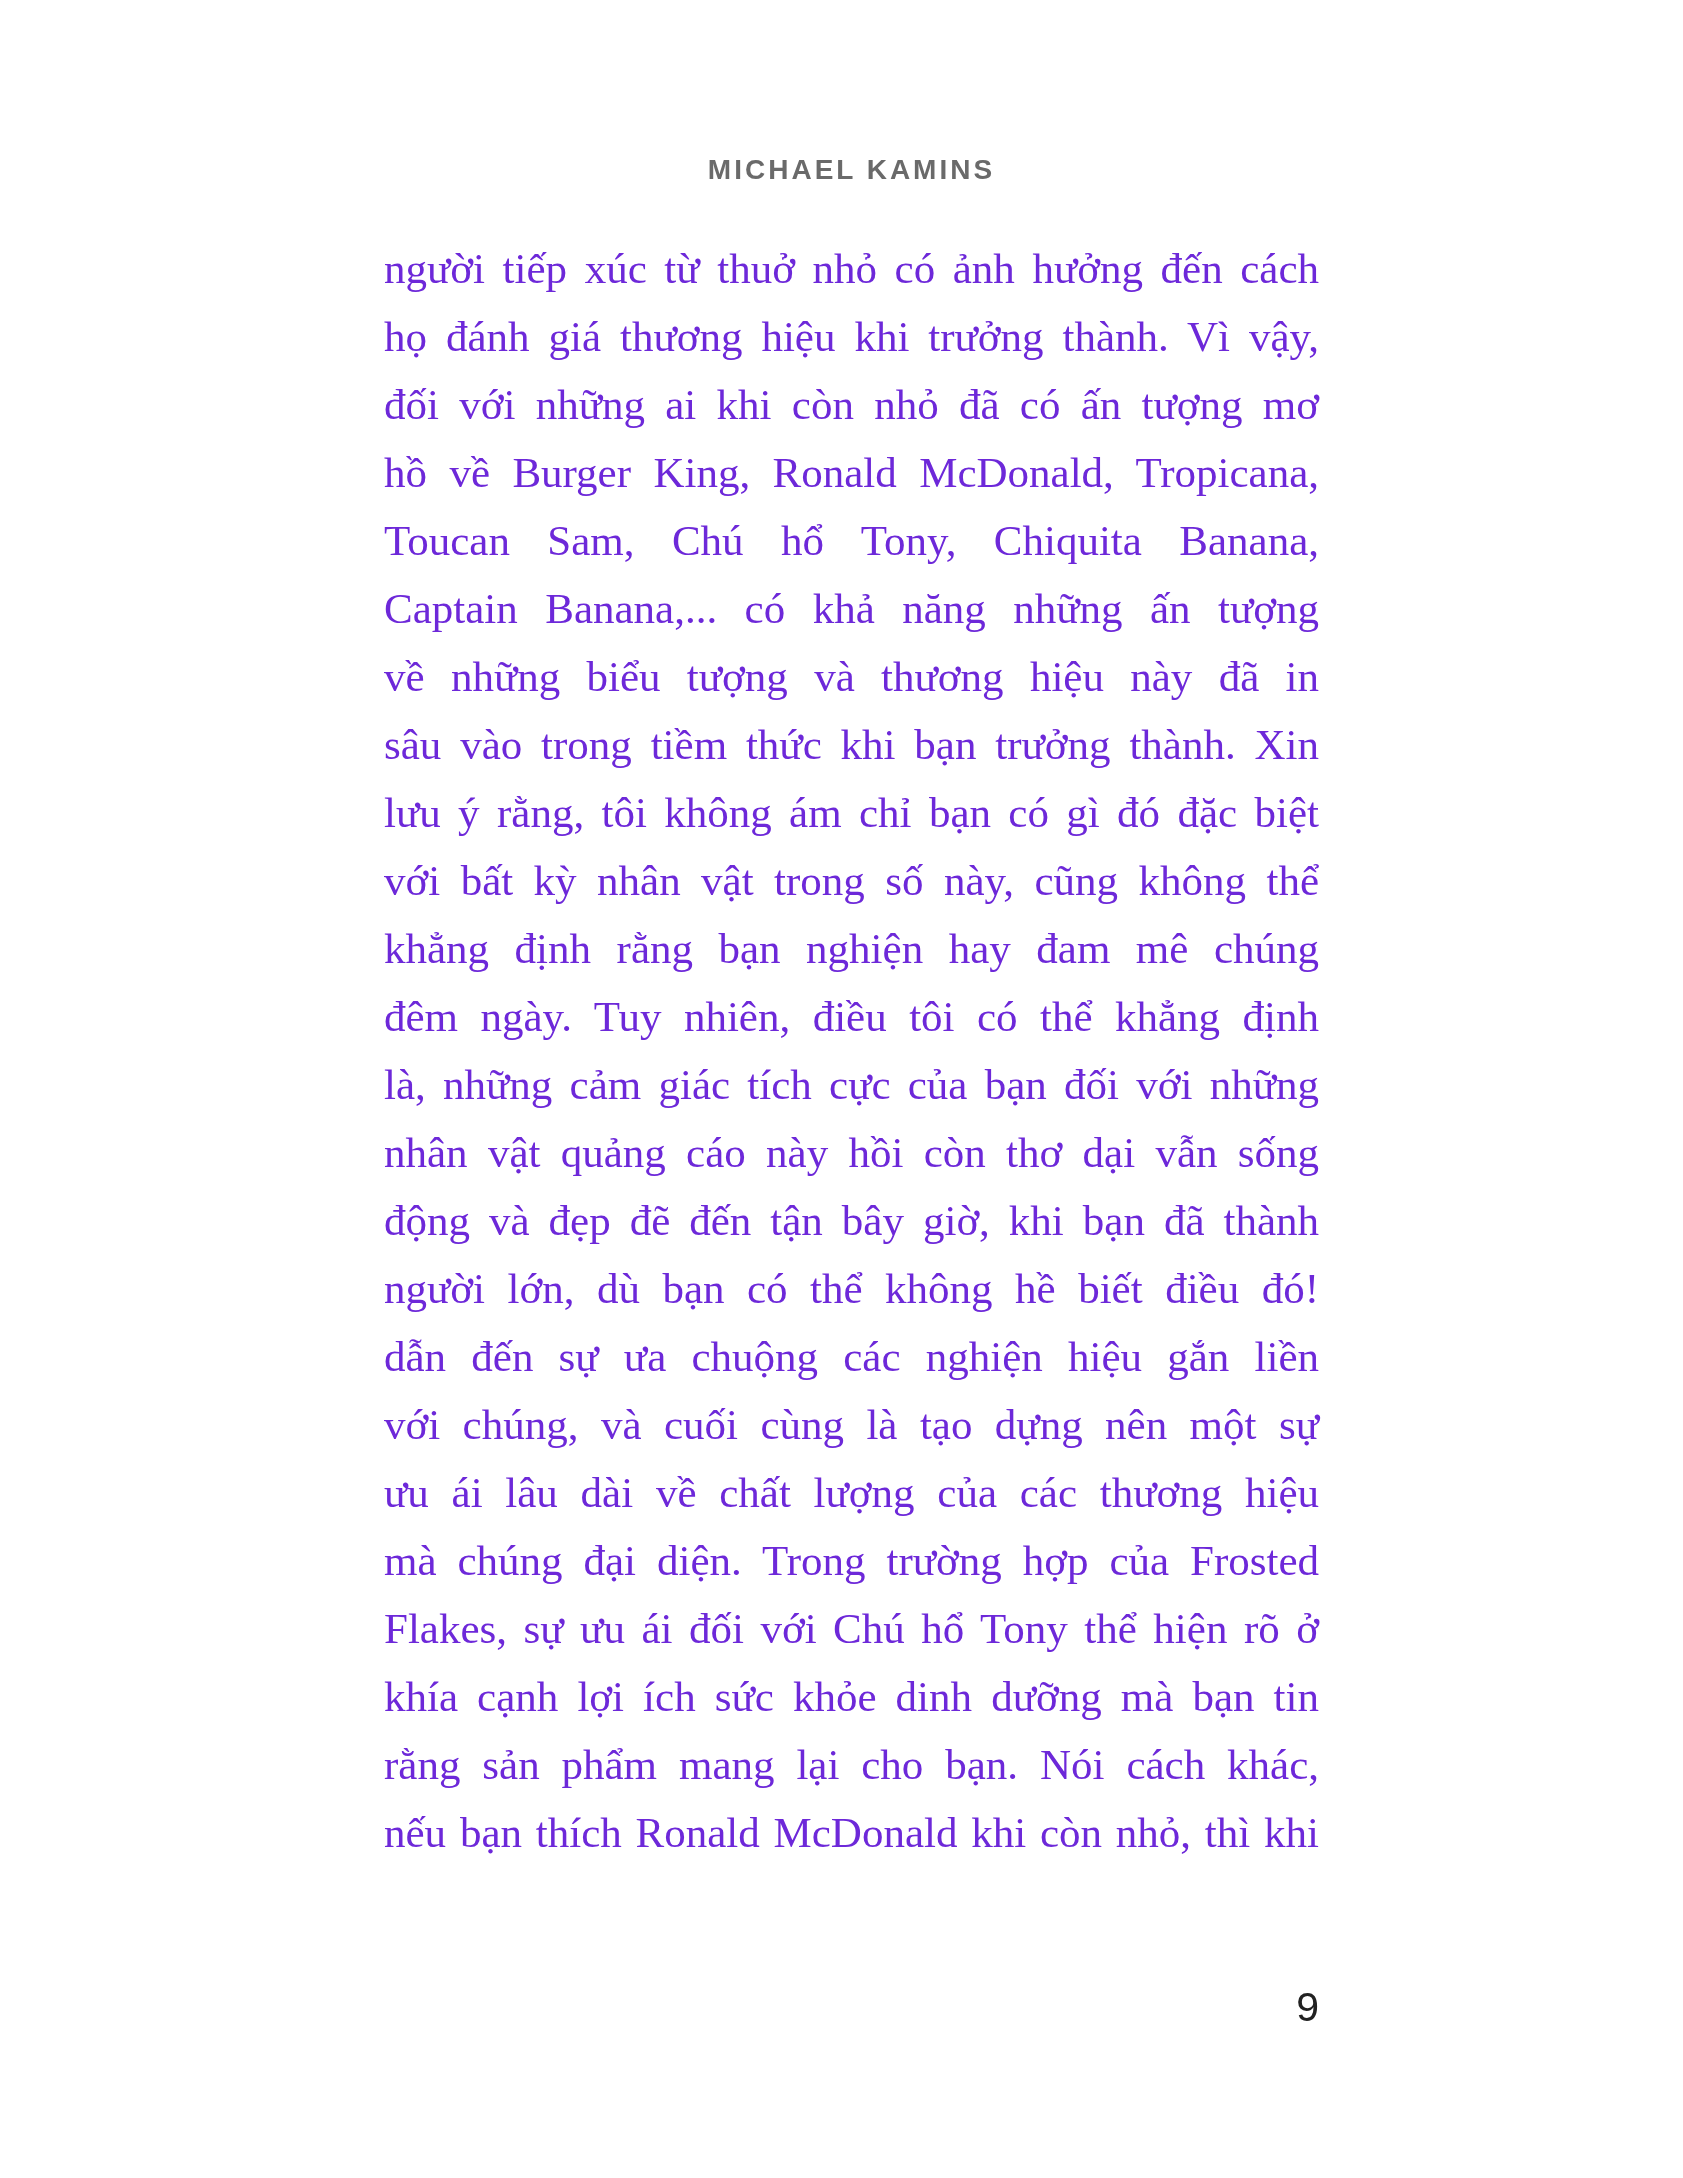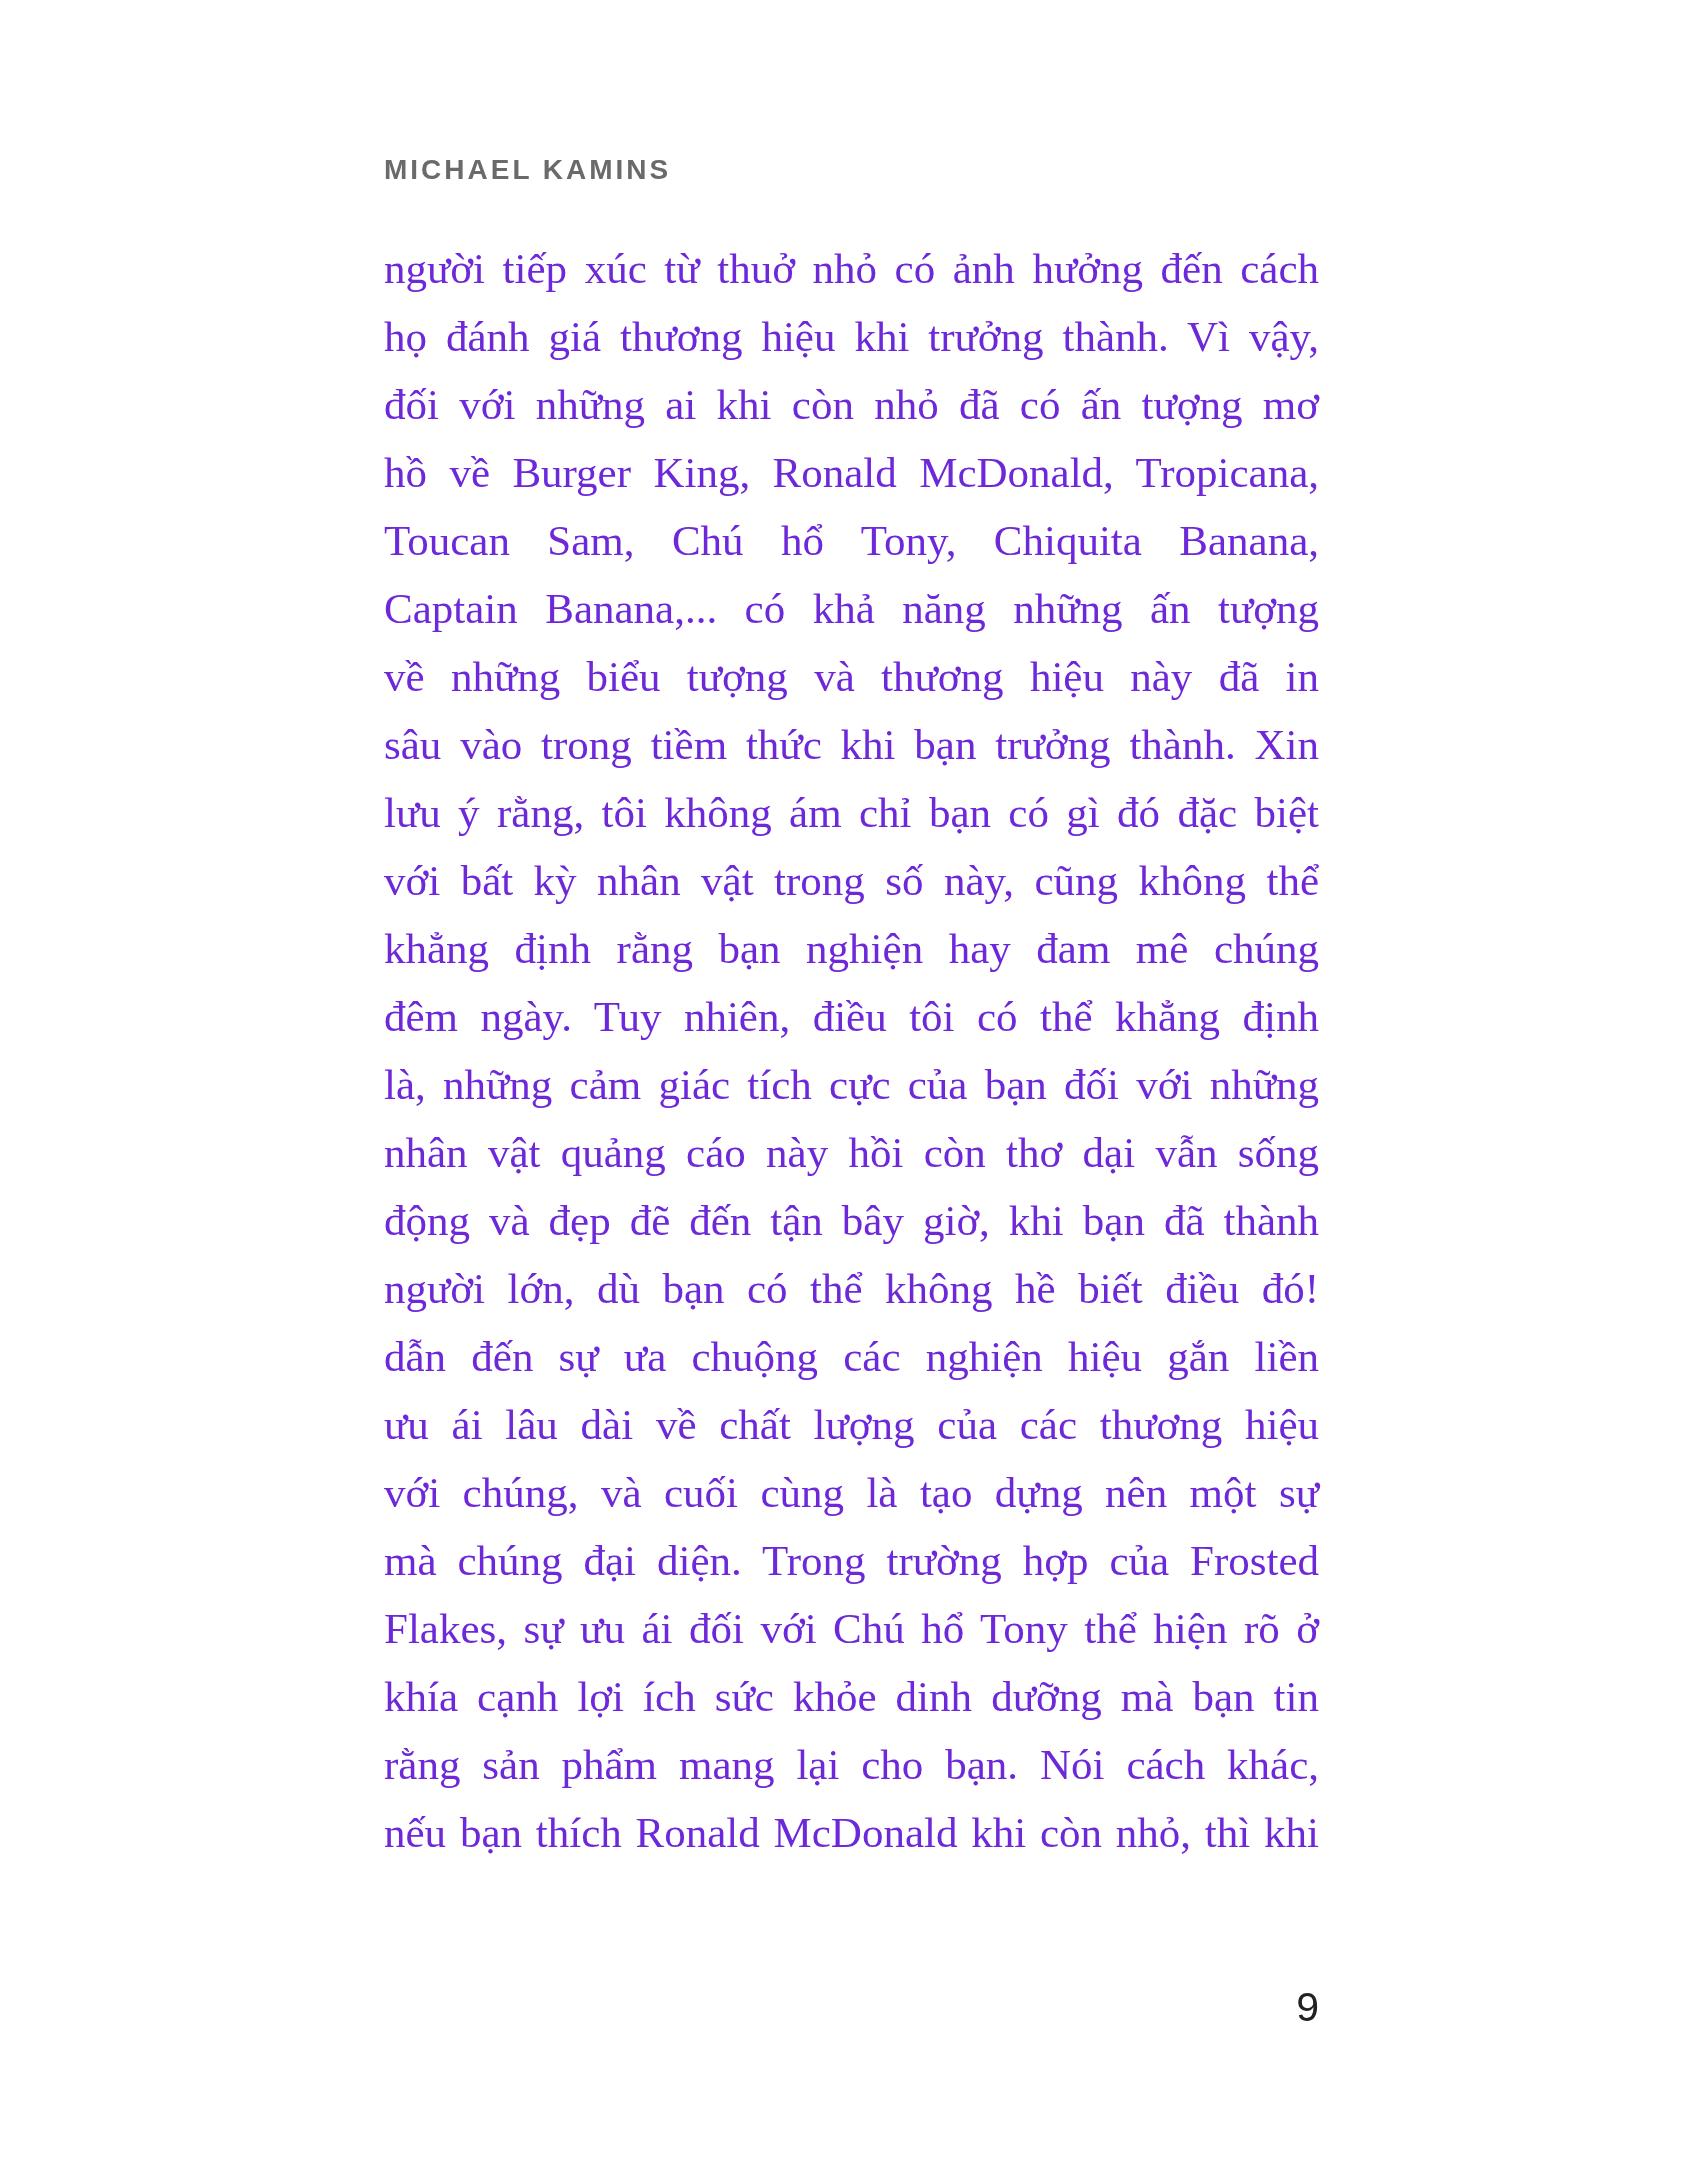--- a/index.html
+++ b/index.html
@@ -13,21 +13,21 @@
     height: 2178px;
     background: #ffffff;
     overflow: hidden;
     font-family: "Liberation Serif", serif;
   }
   .running-head {
     position: absolute;
     top: 154px;
     left: 384px;
     width: 935px;
-    text-align: left;
+    text-align: center;
     font-family: "Liberation Sans", sans-serif;
     font-weight: bold;
     font-size: 28px;
     letter-spacing: 3px;
     color: #6a6a6a;
   }
   .body-text {
     position: absolute;
     left: 384px;
     top: 235px;
@@ -71,22 +71,22 @@
       <div class="text-line">sâu vào trong tiềm thức khi bạn trưởng thành. Xin</div>
       <div class="text-line">lưu ý rằng, tôi không ám chỉ bạn có gì đó đặc biệt</div>
       <div class="text-line">với bất kỳ nhân vật trong số này, cũng không thể</div>
       <div class="text-line">khẳng định rằng bạn nghiện hay đam mê chúng</div>
       <div class="text-line">đêm ngày. Tuy nhiên, điều tôi có thể khẳng định</div>
       <div class="text-line">là, những cảm giác tích cực của bạn đối với những</div>
       <div class="text-line">nhân vật quảng cáo này hồi còn thơ dại vẫn sống</div>
       <div class="text-line">động và đẹp đẽ đến tận bây giờ, khi bạn đã thành</div>
       <div class="text-line">người lớn, dù bạn có thể không hề biết điều đó!</div>
       <div class="text-line">dẫn đến sự ưa chuộng các nghiện hiệu gắn liền</div>
+      <div class="text-line">với chúng, và cuối cùng là tạo dựng nên một sự</div>
       <div class="text-line">ưu ái lâu dài về chất lượng của các thương hiệu</div>
-      <div class="text-line">với chúng, và cuối cùng là tạo dựng nên một sự</div>
       <div class="text-line">mà chúng đại diện. Trong trường hợp của Frosted</div>
       <div class="text-line">Flakes, sự ưu ái đối với Chú hổ Tony thể hiện rõ ở</div>
       <div class="text-line">khía cạnh lợi ích sức khỏe dinh dưỡng mà bạn tin</div>
       <div class="text-line">rằng sản phẩm mang lại cho bạn. Nói cách khác,</div>
       <div class="text-line">nếu bạn thích Ronald McDonald khi còn nhỏ, thì khi</div>
     </div>
 
   <div class="page-number">9</div>
 
 </div>

